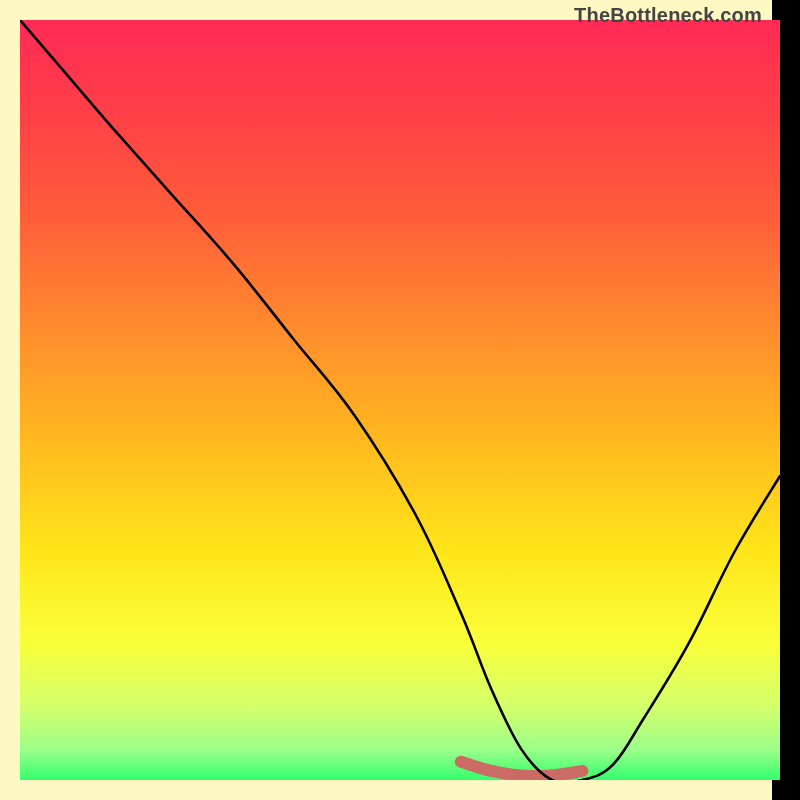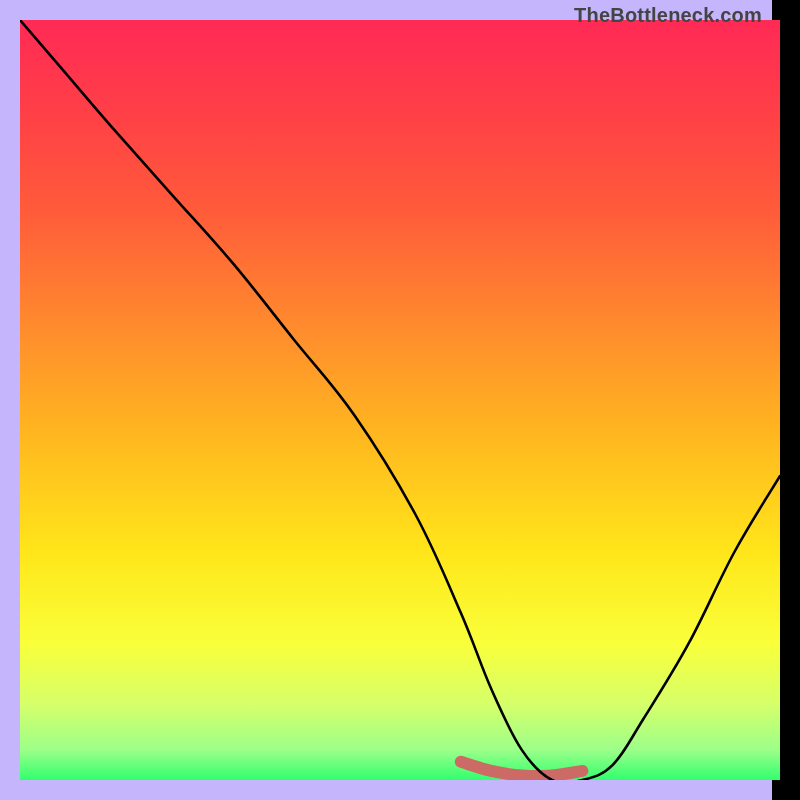--- a/index.html
+++ b/index.html
@@ -8,21 +8,21 @@
     width: 800px;
     height: 800px;
     background: #000;
     font-family: Arial, Helvetica, sans-serif;
     overflow: hidden;
   }
   .frame {
     position: relative;
     width: 772px;
     height: 800px;
-    background: #c4b5fd;
+    background: #fef9c3;
   }
   .plot-area {
     position: absolute;
     left: 20px;
     top: 20px;
     width: 760px;
     height: 760px;
     background: linear-gradient(to bottom,
       var(--g0) 0%,
       var(--g1) 12%,

